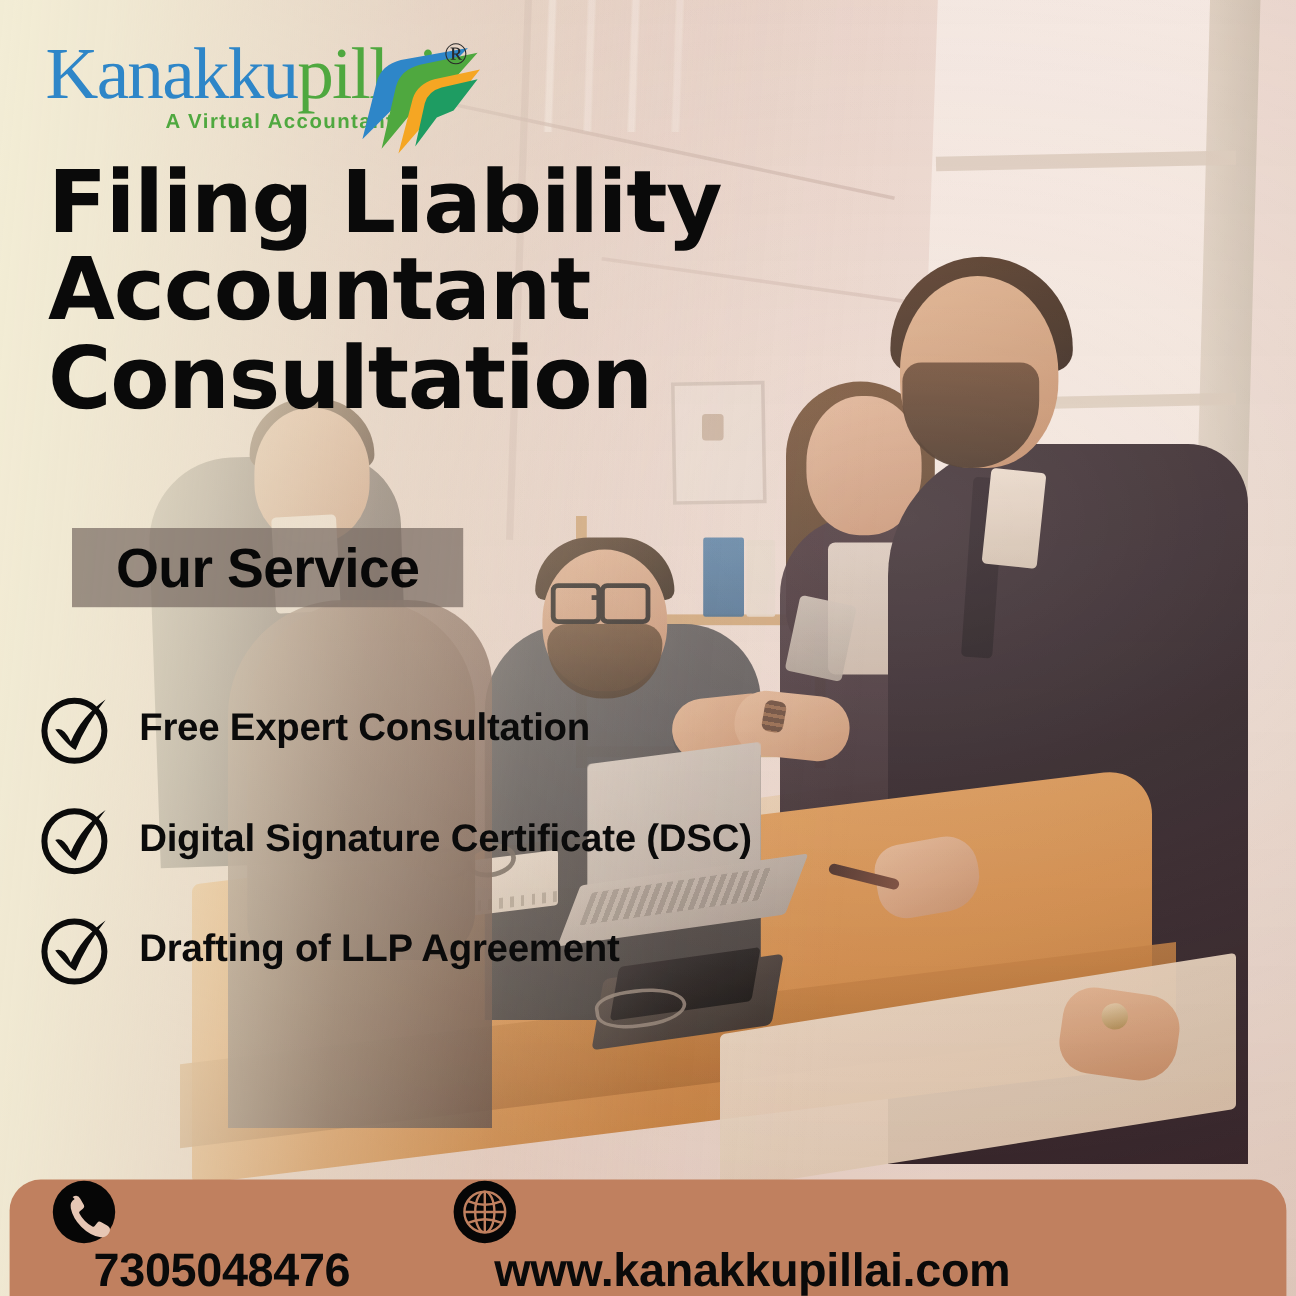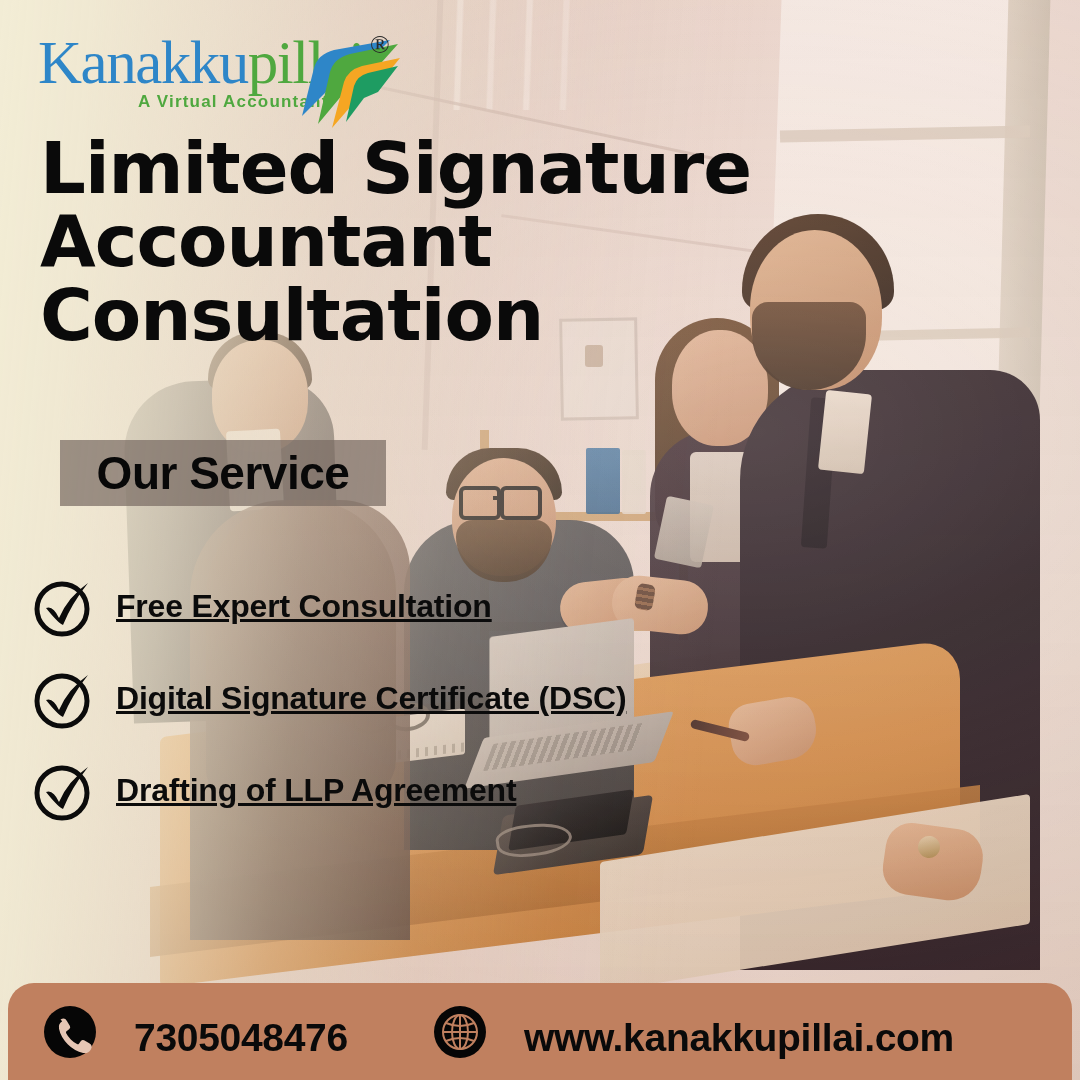--- a/index.html
+++ b/index.html
@@ -404,31 +404,30 @@
   
   .svc-list { position:absolute; left:32px; top:560px; width:700px; }
   .svc-item {
     position:relative; height:92px; display:flex; align-items:center;
   }
   .svc-check { width:62px; height:62px; flex:0 0 62px; position:relative; }
   .svc-text {
     margin-left:22px; font-size:32px; font-weight:bold; color:#0B0B0B;
     letter-spacing:-.2px; white-space:nowrap;
     font-family:"Liberation Sans", sans-serif;
-    text-decoration:underline;
   }
 
   
   .footer {
     position:absolute; left:8px; bottom:0; width:1064px; height:97px;
     background:#C0805F;
     border-radius: 26px 26px 0 0;
     display:flex; align-items:center;
   }
-  .footer-item { display:flex; align-items:flex-end; }
+  .footer-item { display:flex; align-items:flex-start;flex-direction:column; }
   .footer-icon { width:56px; height:56px; position:relative; flex:0 0 56px; }
   .footer-text {
     font-size:39px; font-weight:bold; color:#0A0A0A; letter-spacing:-.3px;
     white-space:nowrap; font-family:"Liberation Sans", sans-serif;
   }
   .fi-phone { margin-left:34px; }
   .fi-phone .footer-text { margin-left:36px; }
   .fi-web { margin-left:84px; }
   .fi-web .footer-text { margin-left:36px; }
 </style>
@@ -526,21 +525,21 @@
     <svg class="logo-swoosh" viewBox="0 0 108 92">
       <path d="M8 78 L20 30 Q24 16 40 12 L96 2 L62 36 L44 42 Z" fill="#2E86C8"></path>
       <path d="M24 86 L36 34 Q40 20 56 16 L104 6 L72 42 L54 50 Z" fill="#4FA83F"></path>
       <path d="M38 90 L50 44 Q54 32 68 28 L106 20 L80 52 L64 60 Z" fill="#F5A623"></path>
       <path d="M52 84 L60 48 Q63 38 74 35 L104 28 L84 54 L70 60 Z" fill="#1E9C62"></path>
     </svg>
     <div class="logo-reg">®</div>
   </div>
 
   <div class="headline">
-    <div>Limited Signature</div>
+    <div>Filing Liability</div>
     <div>Accountant</div>
     <div>Consultation</div>
   </div>
 
   <div class="svc-badge">
     <span>Our Service</span>
   </div>
 
   <div class="svc-list">
 

